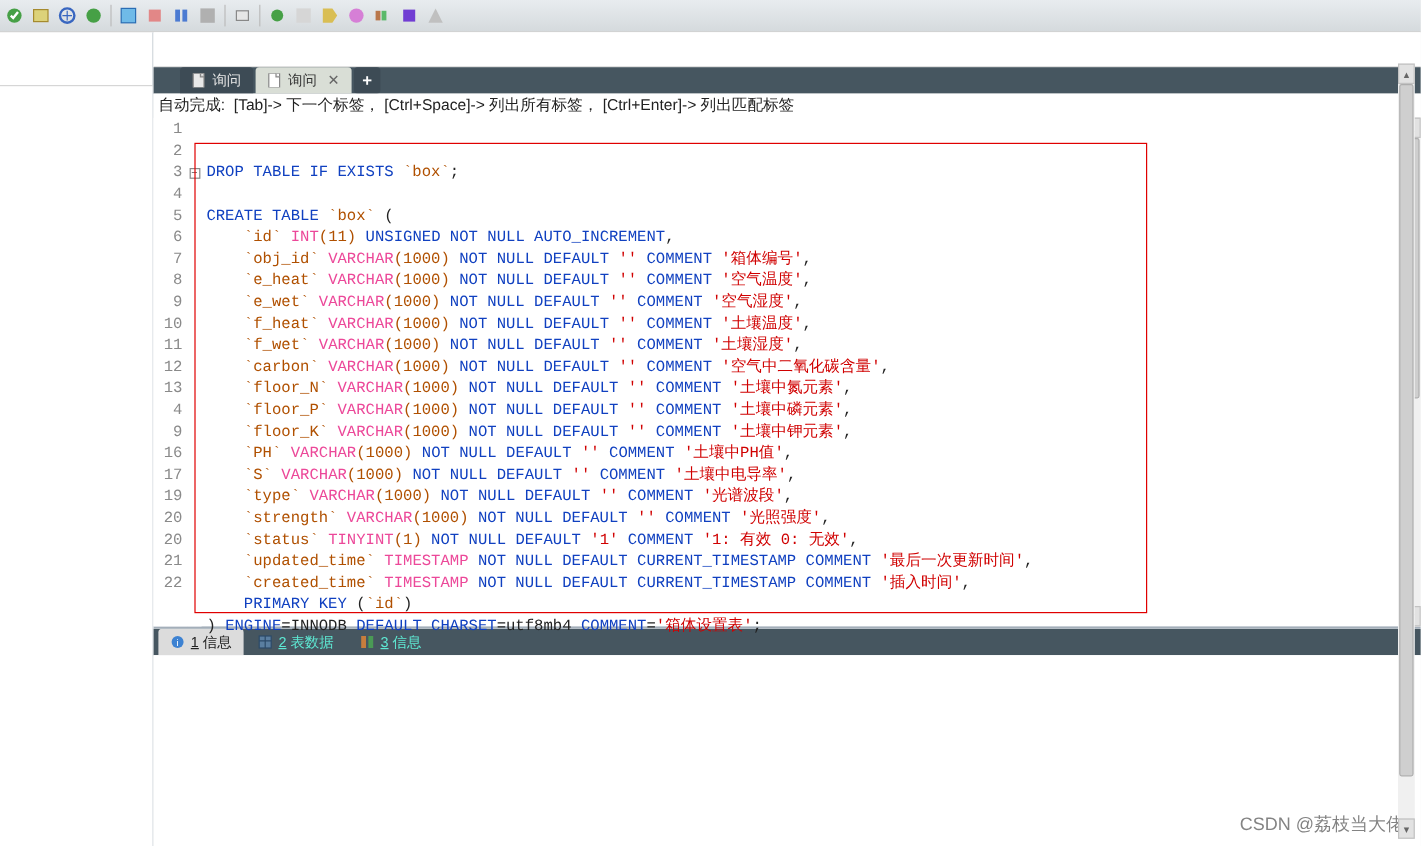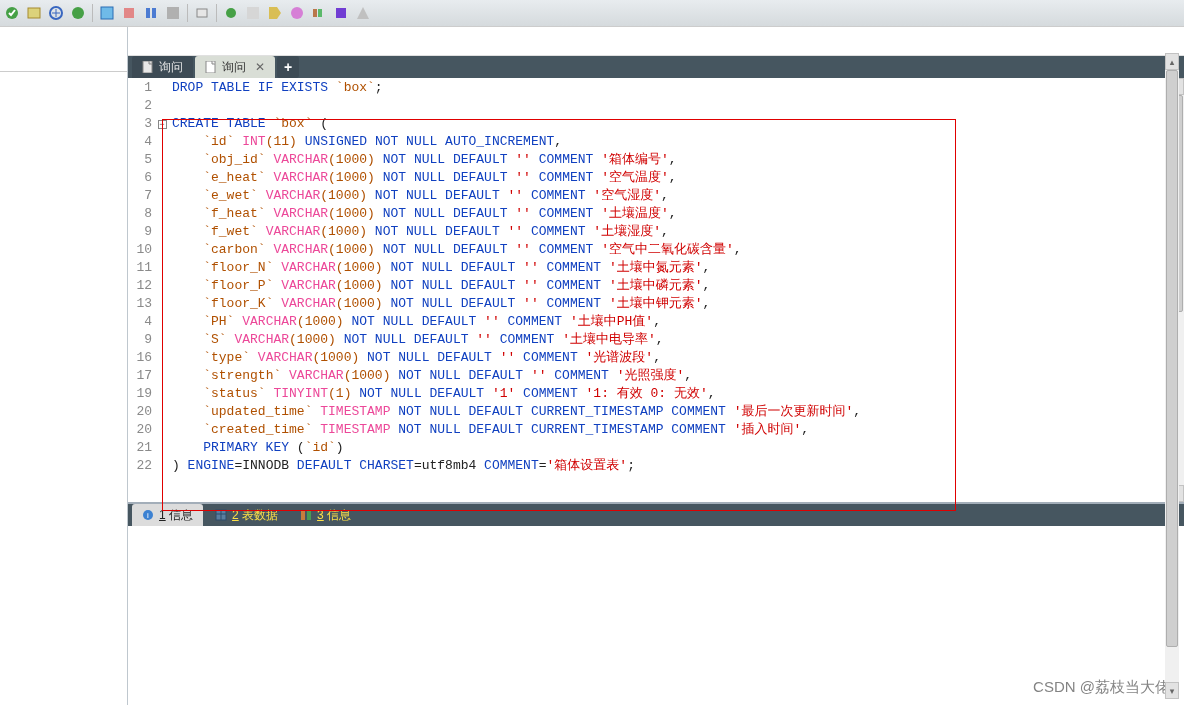--- a/index.html
+++ b/index.html
@@ -59,21 +59,21 @@
 .right-gap {
   height: 28px;
   background: #fff;
   border-bottom: 1px solid #e0e0e0;
 }
 .tabs-bar {
   height: 22px;
   background: #465660;
   display: flex;
   align-items: stretch;
-  padding-left: 4px;
+  padding-left: 22px;
 }
 .tab {
   display: flex;
   align-items: center;
   padding: 0 10px;
   gap: 5px;
   border-top-left-radius: 3px;
   border-top-right-radius: 3px;
   margin-right: 2px;
   cursor: pointer;
@@ -163,20 +163,21 @@
   background: #fff;
   box-sizing: border-box;
 }
 .code-area {
   flex: 1;
   font-family: Consolas, "Courier New", monospace;
   font-size: 13px;
   padding: 1px 4px 0 4px;
   white-space: pre;
   position: relative;
+  margin-top: 36px;
 }
 .code-line {
   height: 18px;
   line-height: 18px;
 }
 .red-box {
   position: absolute;
   left: 162px;
   top: 119px;
   width: 792px;
@@ -196,21 +197,21 @@
   display: flex;
   align-items: stretch;
   padding-left: 4px;
   gap: 2px;
 }
 .rtab {
   display: flex;
   align-items: center;
   padding: 0 10px;
   gap: 5px;
-  color: #fde047;
+  color: #5eead4;
   font-size: 12px;
   cursor: pointer;
 }
 .rtab.active {
   background: #dcdcdc;
   color: #222;
   border-top-left-radius: 3px;
   border-top-right-radius: 3px;
 }
 .rtab .r-icon {
@@ -363,20 +364,21 @@
         <span class="doc-icon"><svg viewBox="0 0 12 12">
               <rect x="1" y="0" width="9" height="12" fill="#fff" stroke="#888"></rect>
               <path d="M7 0v3h3" fill="#eee" stroke="#888"></path>
             </svg></span>
         <span>询问</span>
         <span class="close-x">✕</span>
       </div>
       <div class="tab-add">+</div>
     </div>
 
+    <div class="hint-bar">自动完成:  [Tab]-&gt; 下一个标签， [Ctrl+Space]-&gt; 列出所有标签， [Ctrl+Enter]-&gt; 列出匹配标签</div>
 
     <div class="editor-wrap">
       <div class="gutter" id="gutter">
           <div class="gutter-ln">1</div>
           <div class="gutter-ln">2</div>
           <div class="gutter-ln">3</div>
           <div class="gutter-ln">4</div>
           <div class="gutter-ln">5</div>
           <div class="gutter-ln">6</div>
           <div class="gutter-ln">7</div>

